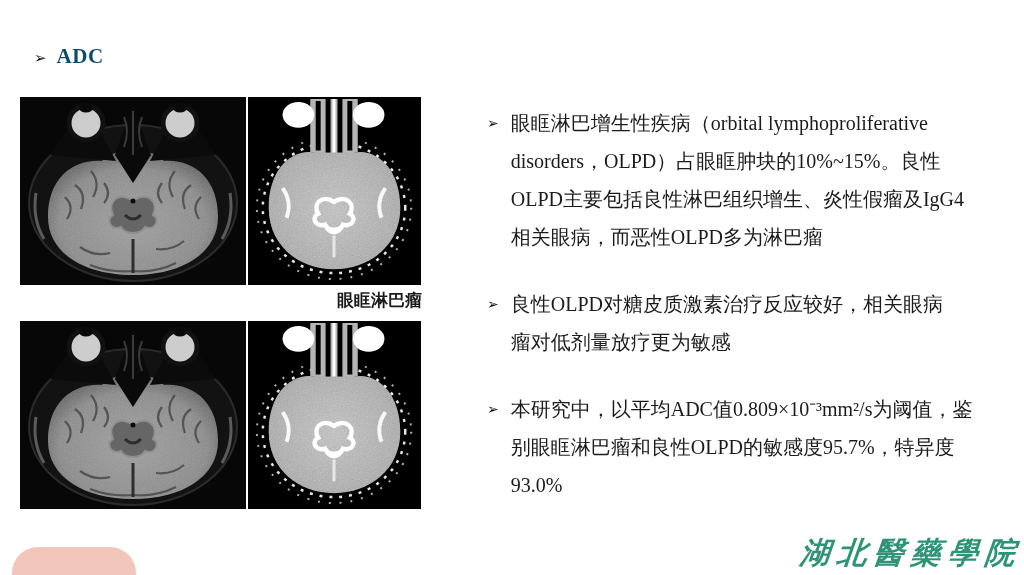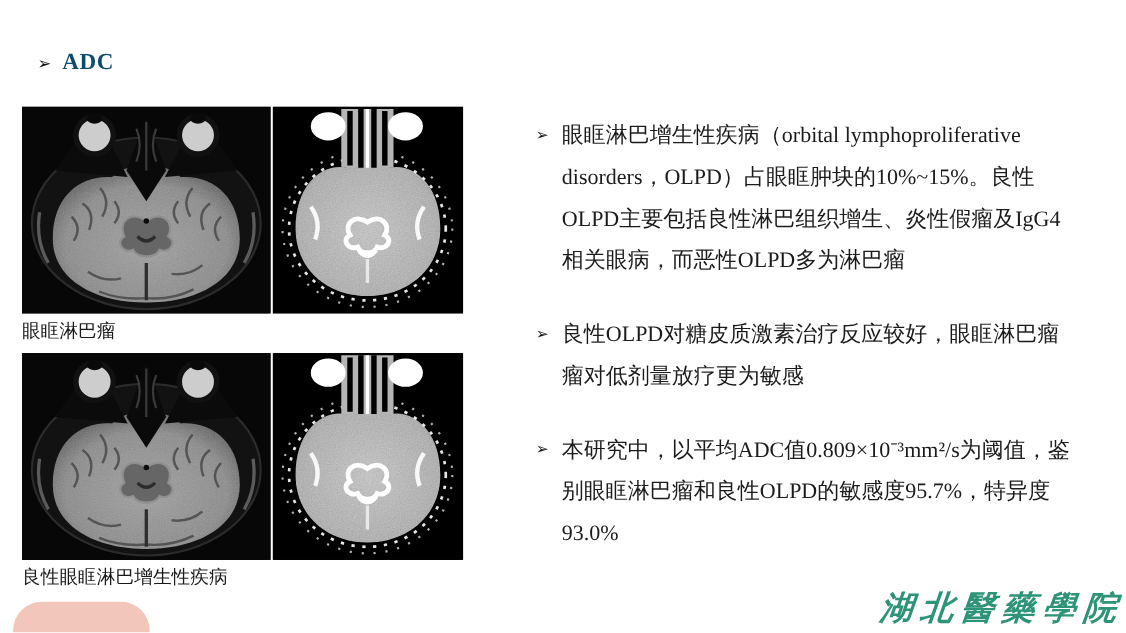--- a/index.html
+++ b/index.html
@@ -8,22 +8,22 @@
 
   
   .title-row{position:absolute;left:34px;top:44px;display:flex;align-items:baseline;gap:10px;}
   .title-marker{font-family:"DejaVu Sans",sans-serif;font-size:15px;color:#111;}
   .title-text{font-weight:bold;font-size:21px;color:#0c4a6e;letter-spacing:.5px;}
 
   
   .figures{position:absolute;left:20px;top:97px;width:402px;}
   .fig-row{display:flex;gap:2px;}
   .mri{display:block;background:#000;}
-  .caption{text-align:left;font-family:"Liberation Sans","DejaVu Sans",sans-serif;
-           font-weight:normal;font-size:17px;color:#1a1a1a;margin:4px 0 9px 0;}
+  .caption{text-align:right;font-family:"Liberation Sans","DejaVu Sans",sans-serif;
+           font-weight:bold;font-size:17px;color:#1a1a1a;margin:4px 0 9px 0;}
 
   
   .bullets{position:absolute;left:487px;top:104px;width:540px;}
   .bullet{display:flex;gap:12px;margin-bottom:29px;}
   .bullet .marker{font-family:"DejaVu Sans",sans-serif;font-size:14px;line-height:38px;color:#111;flex:0 0 auto;}
   .bullet p{margin:0;font-size:20px;line-height:38px;color:#1b1b1b;white-space:pre-line;}
 
   
   .pink-decor{position:absolute;left:12px;bottom:0;width:124px;height:28px;
               background:#f3c6bc;border-radius:26px 26px 0 0;}
@@ -124,34 +124,33 @@
     </div>
     <div class="caption">眼眶淋巴瘤</div>
     <div class="fig-row">
       <svg class="mri" width="226" height="188">
           <use href="#symT2"></use>
         </svg>
       <svg class="mri" width="173" height="188">
           <use href="#symADC"></use>
         </svg>
     </div>
-    <div class="caption">良性眼眶淋巴增生性疾病</div>
   </div>
 
   <div class="bullets">
     <div class="bullet">
       <span class="marker">➢</span>
       <p>眼眶淋巴增生性疾病（orbital lymphoproliferative
 disorders，OLPD）占眼眶肿块的10%~15%。良性
 OLPD主要包括良性淋巴组织增生、炎性假瘤及IgG4
 相关眼病，而恶性OLPD多为淋巴瘤</p>
     </div>
     <div class="bullet">
       <span class="marker">➢</span>
-      <p>良性OLPD对糖皮质激素治疗反应较好，眼眶淋巴瘤
+      <p>良性OLPD对糖皮质激素治疗反应较好，相关眼病
 瘤对低剂量放疗更为敏感</p>
     </div>
     <div class="bullet">
       <span class="marker">➢</span>
       <p>本研究中，以平均ADC值0.809×10⁻³mm²/s为阈值，鉴
 别眼眶淋巴瘤和良性OLPD的敏感度95.7%，特异度
 93.0%</p>
     </div>
   </div>
 

